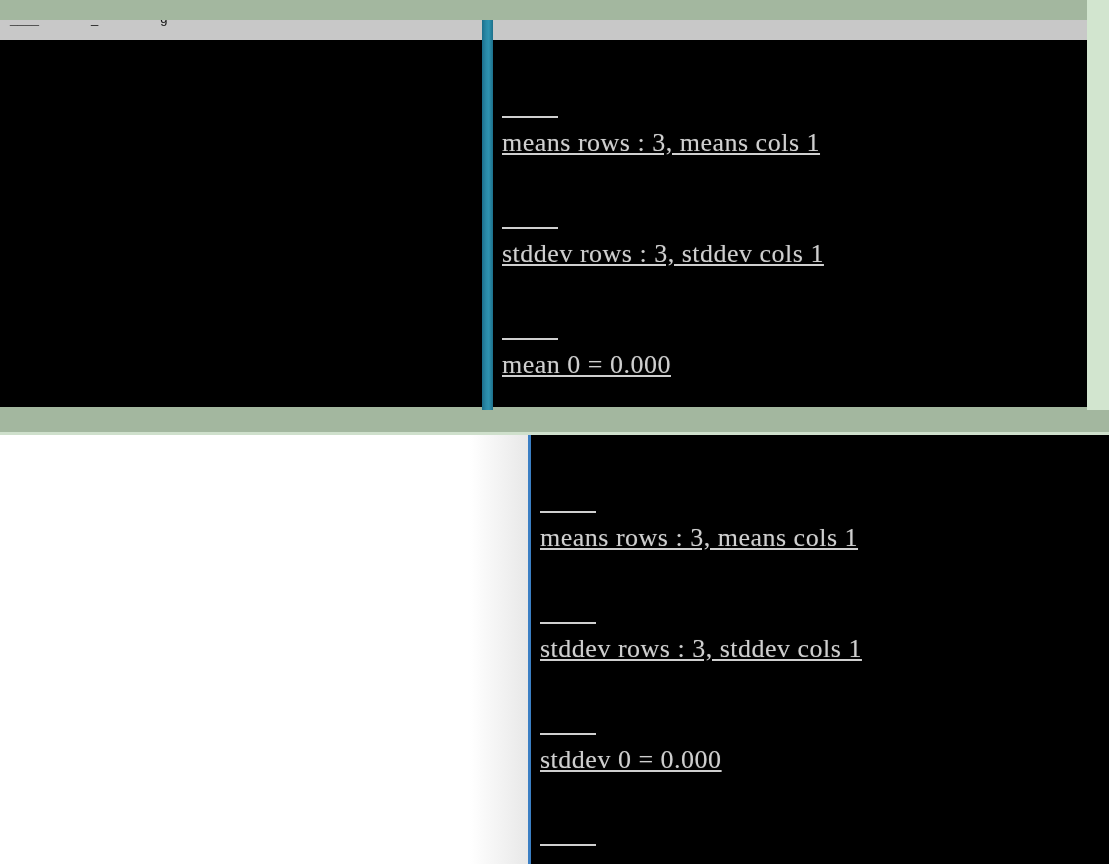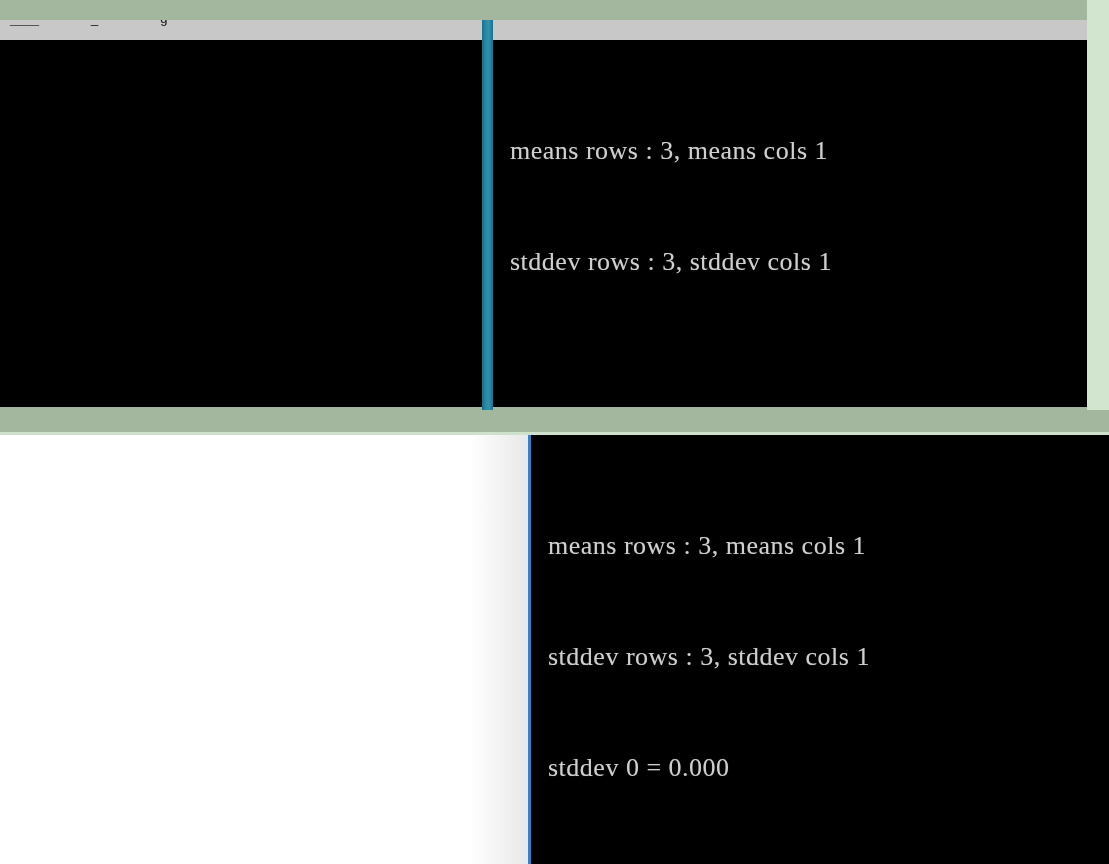--- a/index.html
+++ b/index.html
@@ -162,29 +162,30 @@
     height: 429px;
     background: #000000;
     overflow: hidden;
   }
 
   
   .console-text {
     position: absolute;
     left: 5px;
     top: 6px;
-    margin: 12px;
+    margin: 4px;
     padding: 0;
     font-family: "Liberation Serif", "DejaVu Serif", serif;
     font-size: 26px;
     line-height: 37px;
     color: #cfcfcf;
     white-space: pre;
     letter-spacing: 0.5px;
     text-shadow: 0 0 1px rgba(180,180,180,0.4);
+    text-decoration: underline;
   }
   .console-line {
     display: block;
     white-space: pre;
   }
 </style>
 </head>
 <body>
 
 <div class="screen">
@@ -198,20 +199,21 @@
     </div>
 
     <div class="image-window"></div>
 
     <div class="teal-scrollbar"></div>
 
     <div class="console-top">
       <div class="console-text">
         <span class="console-line">means rows : 3, means cols 1</span>
         <span class="console-line">stddev rows : 3, stddev cols 1</span>
+        <span class="console-line">mean 0 = 0.000</span>
         
         
         
         
         
       </div>
     </div>
 
   </div>
 

